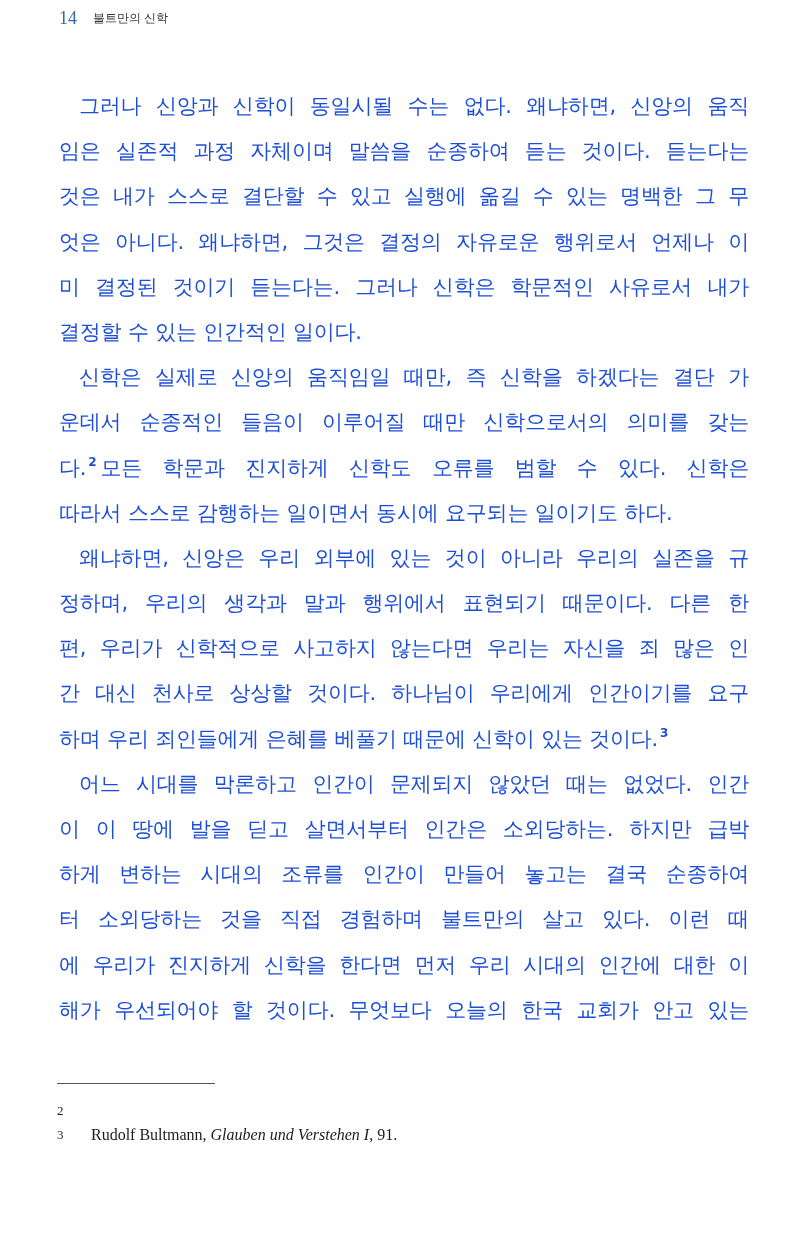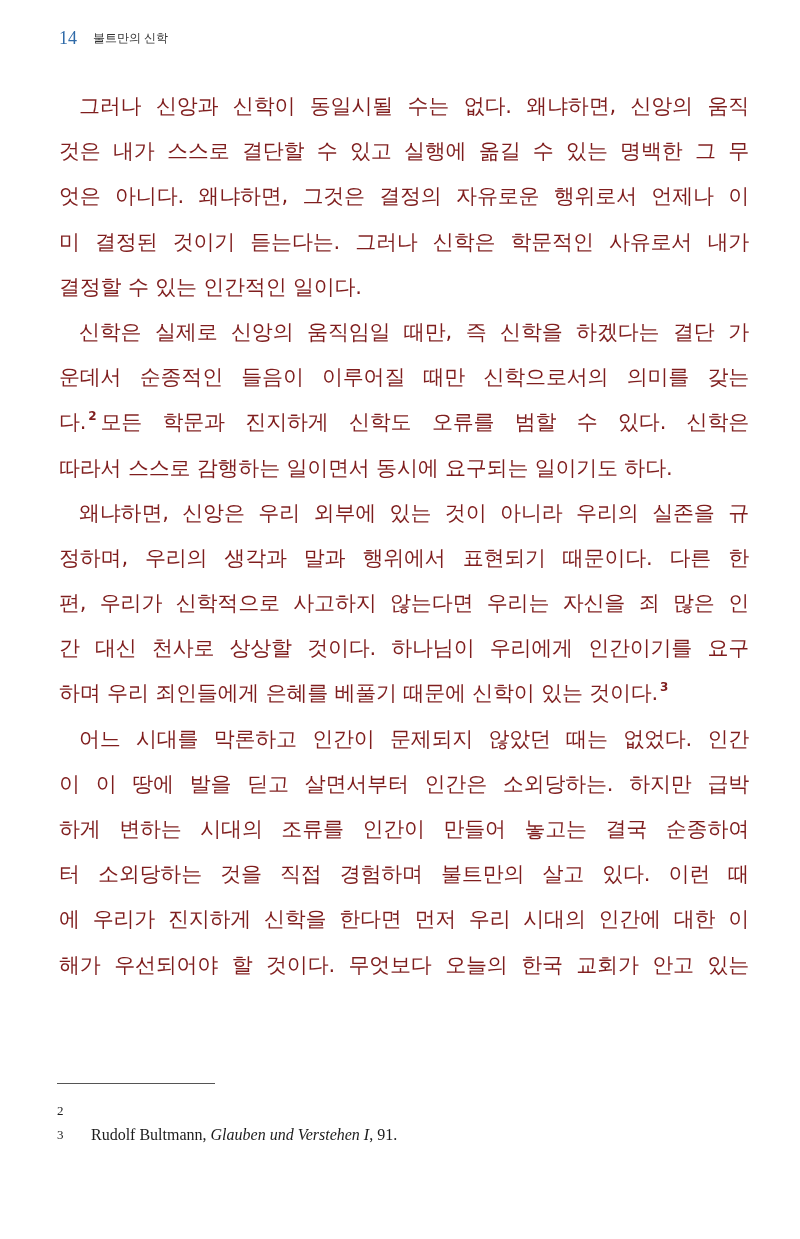--- a/index.html
+++ b/index.html
@@ -16,21 +16,20 @@
       font-family: "DejaVu Serif", "Liberation Serif", serif;
     }
     .running-head {
       position: absolute;
       top: 6px;
       left: 59px;
       display: flex;
       align-items: center;
       font-size: 17px;
       line-height: 24px;
-      margin-top: 20px;
     }
     .page-number {
       color: #2f6aa8;
       font-family: "Liberation Serif", serif;
       font-size: 18px;
       margin-right: 16px;
     }
     .running-title {
       color: #333333;
       font-family: Liberation Serif, serif;
@@ -43,21 +42,21 @@
       width: 690px;
     }
     .line {
       height: 45.2px;
       line-height: 45.2px;
       font-size: 21px;
       white-space: nowrap;
       font-family: "DejaVu Sans", sans-serif;
       font-weight: normal;
       letter-spacing: -0.2px;
-      color: #7f1d1d;
+      color: #1d4ed8;
       text-align: justify;
       text-align-last: justify;
     }
     .line.indent {
       padding-left: 20px;
     }
     .line.last {
       text-align-last: left;
     }
     .fnref {
@@ -102,20 +101,21 @@
 </head>
 <body>
 
 <div class="running-head">
   <span class="page-number">14</span>
   <span class="running-title">불트만의 신학</span>
 </div>
 
 <div class="body-text" id="body-text">
     <div class="line indent"><span>그러나 신앙과 신학이 동일시될 수는 없다. 왜냐하면, 신앙의 움직</span></div>
+    <div class="line"><span>임은 실존적 과정 자체이며 말씀을 순종하여 듣는 것이다. 듣는다는</span></div>
     <div class="line"><span>것은 내가 스스로 결단할 수 있고 실행에 옮길 수 있는 명백한 그 무</span></div>
     <div class="line"><span>엇은 아니다. 왜냐하면, 그것은 결정의 자유로운 행위로서 언제나 이</span></div>
     <div class="line"><span>미 결정된 것이기 듣는다는. 그러나 신학은 학문적인 사유로서 내가</span></div>
     <div class="line last"><span>결정할 수 있는 인간적인 일이다.</span></div>
     <div class="line indent"><span>신학은 실제로 신앙의 움직임일 때만, 즉 신학을 하겠다는 결단 가</span></div>
     <div class="line"><span>운데서 순종적인 들음이 이루어질 때만 신학으로서의 의미를 갖는</span></div>
     <div class="line"><span>다.</span><span class="fnref">2</span><span>모든 학문과 진지하게 신학도 오류를 범할 수 있다. 신학은</span></div>
     <div class="line last"><span>따라서 스스로 감행하는 일이면서 동시에 요구되는 일이기도 하다.</span></div>
     <div class="line indent"><span>왜냐하면, 신앙은 우리 외부에 있는 것이 아니라 우리의 실존을 규</span></div>
     <div class="line"><span>정하며, 우리의 생각과 말과 행위에서 표현되기 때문이다. 다른 한</span></div>

